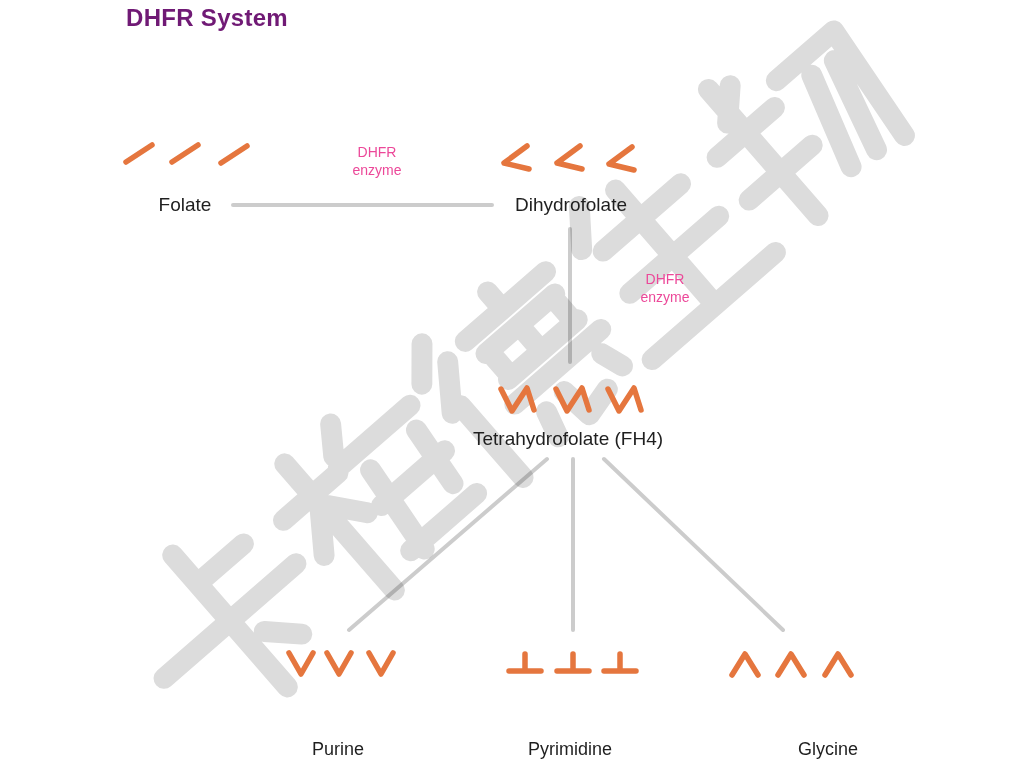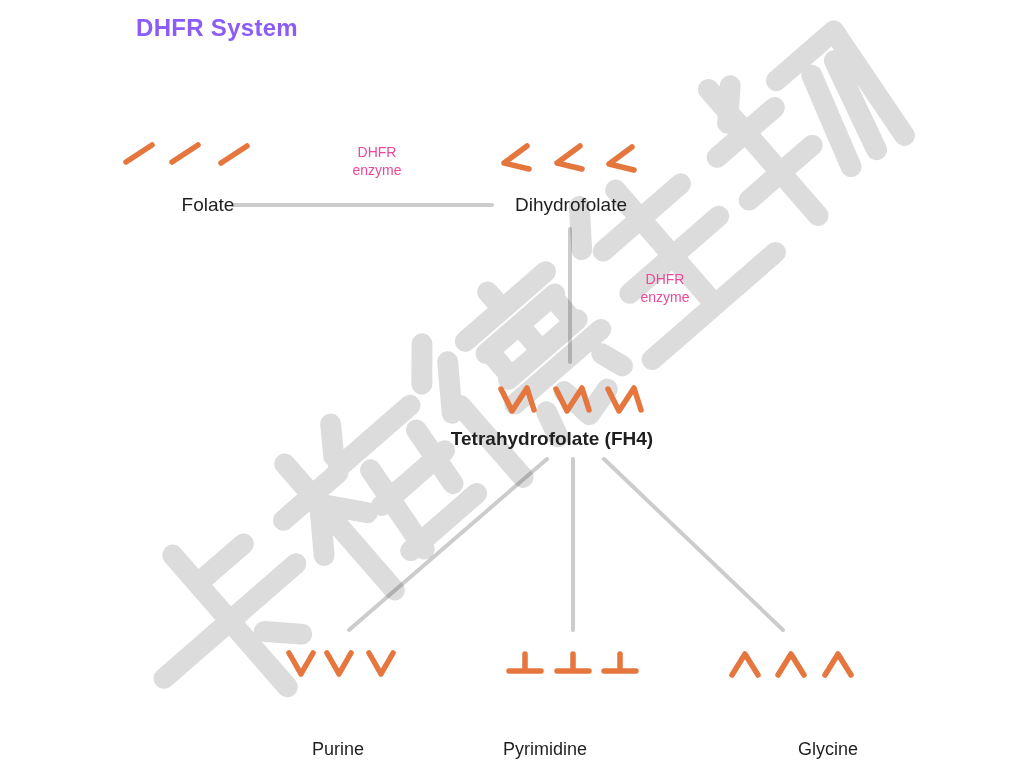--- a/index.html
+++ b/index.html
@@ -5,22 +5,22 @@
   html,body{margin:0;padding:0;}
   body{
     width:1024px;height:768px;position:relative;overflow:hidden;
     background:#ffffff;
     font-family:"Liberation Sans", sans-serif;
     color:#1f1f1f;
   }
   .stage{position:absolute;inset:0;width:1024px;height:768px;}
   svg.layer{position:absolute;left:0;top:0;}
   .page-title{
-    position:absolute;left:124px;top:2px;margin:12px;
-    font-size:24px;font-weight:600;letter-spacing:.3px;color:#8b5cf6;text-align:center;
+    position:absolute;left:124px;top:2px;margin:2px;
+    font-size:24px;font-weight:600;letter-spacing:.3px;color:#701a75;text-align:center;
   }
   .node-label{
     position:absolute;transform:translateX(-50%);
     font-size:19px;color:#1f1f1f;white-space:nowrap;
   }
   .node-label.small{font-size:18px;margin-top:46px;}
   .enzyme-label{
     position:absolute;transform:translateX(-50%);
     font-size:14px;line-height:18px;text-align:center;color:#ec4899;
     white-space:nowrap;
@@ -110,25 +110,25 @@
   <div class="enzyme-label" style="left:377px;top:143px;">
     <span>DHFR</span><br>
     <span>enzyme</span>
   </div>
 
   <div class="enzyme-label" style="left:665px;top:270px;">
     <span>DHFR</span><br>
     <span>enzyme</span>
   </div>
 
-  <div class="node-label" style="left:185px;top:194px;margin-left:23px;">Folate</div>
+  <div class="node-label" style="left:185px;top:194px;">Folate</div>
 
   <div class="node-label" style="left:571px;top:194px;">Dihydrofolate</div>
 
-  <div class="node-label" style="left:552px;top:428px;font-weight:bold;">Tetrahydrofolate (FH4)</div>
+  <div class="node-label" style="left:568px;top:428px;">Tetrahydrofolate (FH4)</div>
 
   <div class="node-label small" style="left:338px;top:693px;">Purine</div>
 
-  <div class="node-label small" style="left:545px;top:693px;">Pyrimidine</div>
+  <div class="node-label small" style="left:570px;top:693px;">Pyrimidine</div>
 
   <div class="node-label small" style="left:828px;top:693px;">Glycine</div>
 
 </div>
 
 </body></html>

